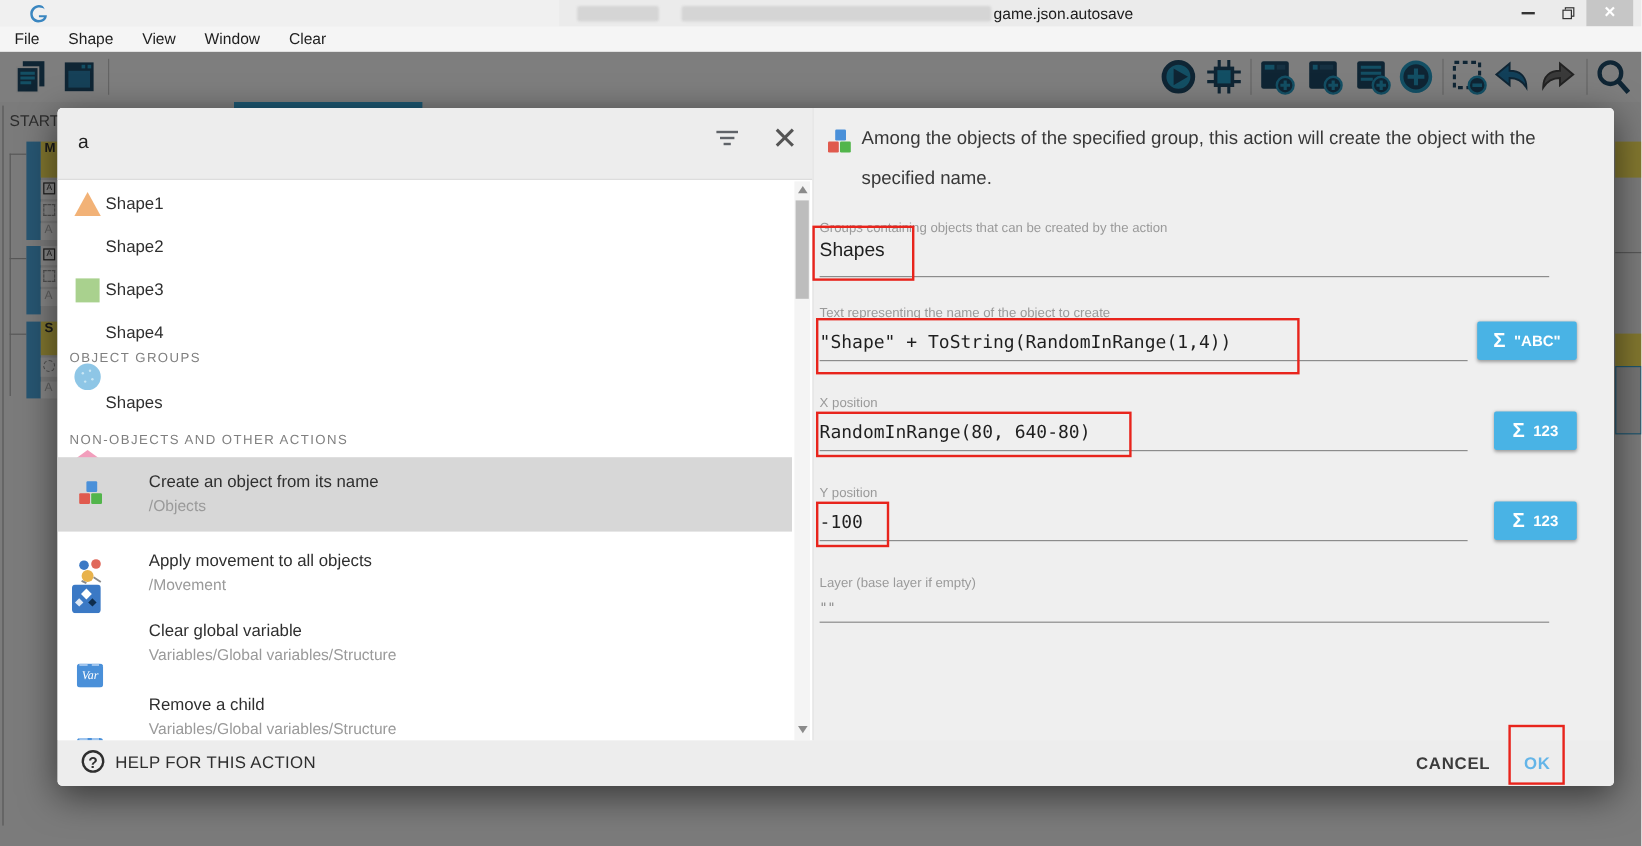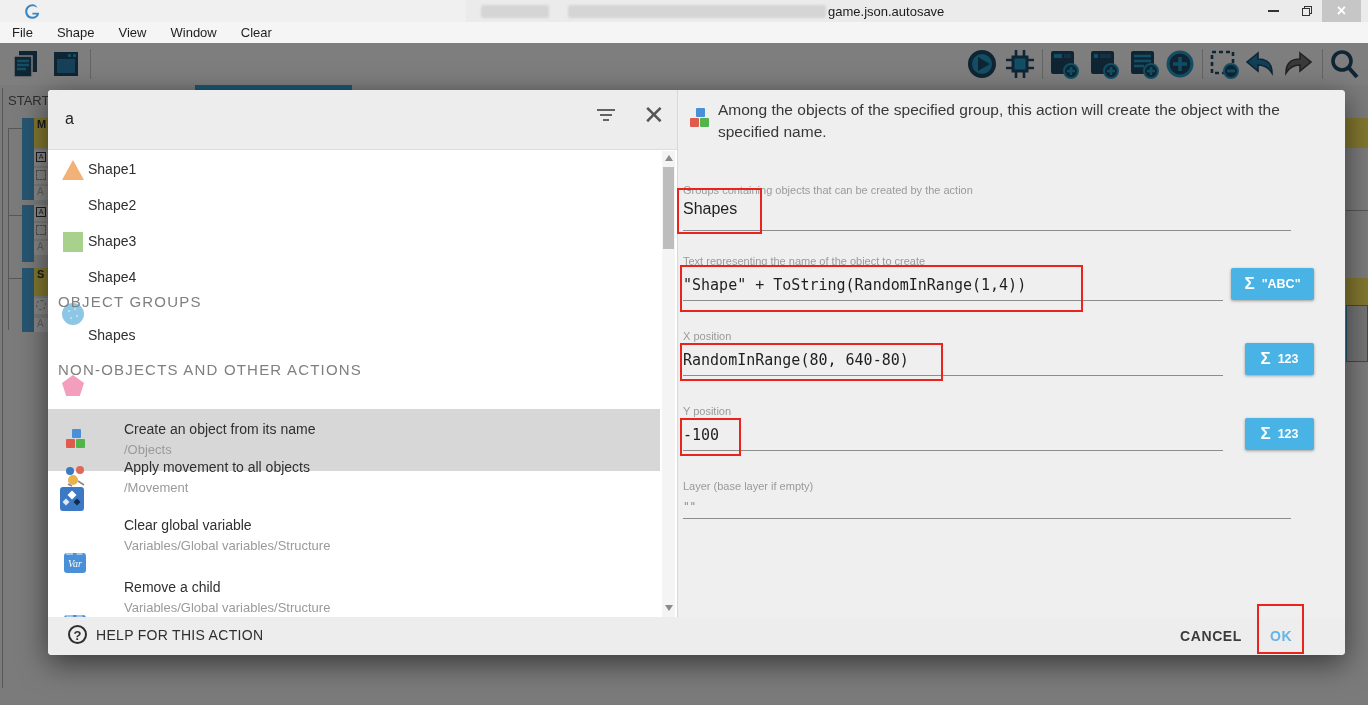--- a/index.html
+++ b/index.html
@@ -51,36 +51,36 @@
   .left-panel { position:absolute; left:0; top:0; width:629px; height:527px; background:#fff; border-radius:4px 0 0 0; overflow:hidden; }
   .searchbar { position:absolute; left:0; top:0; width:629px; height:60px; background:#ededed; border-bottom:1px solid #ddd; }
   .search-input { position:absolute; left:17px; top:14px; width:500px; height:30px; border:0; outline:0; background:transparent; font-size:16px; color:#222; font-family:"Liberation Sans",sans-serif; }
   .filter-icon { position:absolute; left:548px; top:19px; width:20px; height:16px; }
   .filter-icon div { background:#5f6368; height:2px; margin:0 auto 3px; }
   .close-icon { position:absolute; left:592px; top:8px; width:28px; height:34px; font-size:26px; color:#555; font-weight:300; text-align:center; line-height:34px; cursor:pointer; }
 
   .list { position:absolute; left:0; top:61px; width:629px; height:466px; background:#fff; overflow:hidden; }
   .li-row { position:absolute; left:0; width:612px; display:flex; align-items:center; }
   .li-label { font-size:14px; color:#2f2f2f; margin-left:40px; }
-  .li-header { position:absolute; left:10px; font-size:15px; color:#7f7f7f; letter-spacing:1.2px;text-align:center; }
+  .li-header { position:absolute; left:10px; font-size:11px; color:#7f7f7f; letter-spacing:1.2px;text-align:center; }
   .li-icon { position:absolute; left:12px; width:26px; height:26px; }
   .act-row { position:absolute; left:0; width:612px; height:62px; }
-  .act-row.sel { background:#d7d7d7;margin-top:28px; }
+  .act-row.sel { background:#d7d7d7; }
   .act-icon { position:absolute; left:16px; top:18px; width:24px; height:24px; }
   .act-title { position:absolute; left:76px; top:12px; font-size:14px; color:#2f2f2f; }
   .act-sub { position:absolute; left:76px; top:33px; font-size:13px; color:#9a9a9a; }
   .var-icon { width:22px; height:20px; background:#4a90d9; border-radius:3px; border-top:2px dashed #9ec4ee; color:#fff; font-size:10px; font-style:italic; text-align:center; line-height:18px; font-family:"Liberation Serif",serif;margin-top:30px; }
 
   .scrollbar { position:absolute; left:614px; top:0; width:13px; height:466px; background:#f4f4f4; }
   .sb-up { position:absolute; left:3px; top:4px; width:0; height:0; border-left:4px solid transparent; border-right:4px solid transparent; border-bottom:6px solid #8a8a8a; }
   .sb-down { position:absolute; left:3px; bottom:6px; width:0; height:0; border-left:4px solid transparent; border-right:4px solid transparent; border-top:6px solid #8a8a8a; }
   .sb-thumb { position:absolute; left:1px; top:16px; width:11px; height:82px; background:#bdbdbd; }
 
   .right-panel { position:absolute; left:629px; top:0; width:668px; height:527px; background:#efefef; border-left:1px solid #d8d8d8; border-radius:0 4px 0 0; }
-  .desc-text { position:absolute; left:40px; top:9px; width:612px; font-size:15.5px; line-height:22px; color:#383838; }
+  .desc-text { position:absolute; left:40px; top:9px; width:612px; font-size:15.5px; line-height:33px; color:#383838; }
   .f-label { position:absolute; font-size:11px; color:#9a9a9a; }
   .f-value { position:absolute; font-size:16px; color:#1f1f1f; }
   .f-mono { font-family:"DejaVu Sans Mono", monospace; font-size:15px; }
   .f-line { position:absolute; height:1px; background:#8c8c8c; }
   .sigma-btn { position:absolute; height:32px; background:#49b3e5; border-radius:2px; box-shadow:0 1px 3px rgba(0,0,0,.35);
                display:flex; align-items:center; justify-content:center; gap:7px; color:#fff; cursor:pointer; }
   .sigma-g { font-size:17px; font-weight:bold; }
   .sigma-l { font-size:12.5px; font-weight:bold; }
 
   .dlg-footer { position:absolute; left:0; top:527px; width:1297px; height:38px; background:#ededed; border-radius:0 0 4px 4px; }

